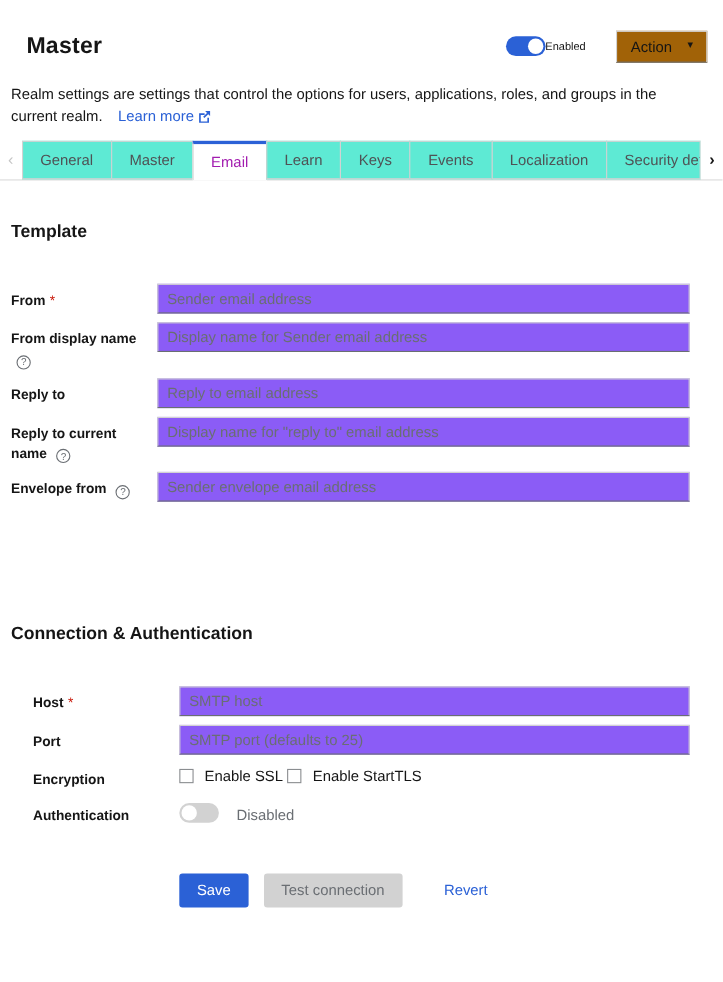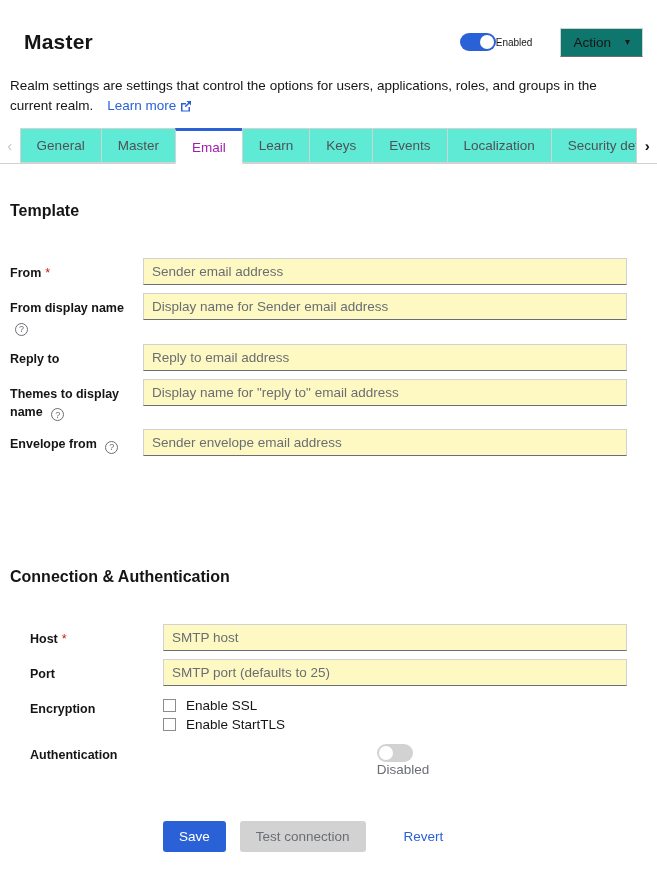--- a/index.html
+++ b/index.html
@@ -22,21 +22,21 @@
   .toggle.on  { background:#2b61d6; }
   .toggle.off { background:#d2d2d2; }
   .toggle .knob { width:14px; height:14px; border-radius:50%; background:#fff; position:absolute; top:2px; }
   .toggle.on  .knob { right:2px; }
   .toggle.off .knob { left:2px; }
   .toggle-label { font-size:10px; margin-left:0; }
 
   .action-dropdown {
     margin-left:28px;
     display:flex; align-items:center; gap:14px;
-    background:#0f766e;
+    background:#a16207;
     border:1px solid #d2d2d2; border-bottom-color:#6a6e73;
     padding:6px 12px; font-size:13.5px; color:#151515;
     font-family:inherit; cursor:pointer;
   }
   .caret { font-size:10px; line-height:1; color:#151515; }
 
   .subtitle { font-size:13.5px; line-height:20px; margin:8px 0 0 0; max-width:622px; }
   .learn-more { color:#2b61d6; text-decoration:none; margin-left:14px; white-space:nowrap; cursor:pointer; }
   .ext-icon { display:inline-block; vertical-align:-2px; margin-left:4px; }
 
@@ -80,31 +80,31 @@
   .help-icon {
     display:inline-flex; align-items:center; justify-content:center;
     width:13px; height:13px; border:1px solid #6a6e73; border-radius:50%;
     color:#6a6e73; font-size:9px; font-weight:400; margin-left:5px;
     vertical-align:-2px; cursor:pointer;
   }
   .field-control { flex:1; }
   .pf-input {
     width:100%; height:27px; padding:0 8px;
     border:1px solid #d2d2d2; border-bottom-color:#6a6e73;
-    font-size:13.5px; font-family:inherit; color:#151515; background:#fef9c3;
+    font-size:13.5px; font-family:inherit; color:#151515; background:#8b5cf6;
   }
   .pf-input::placeholder { color:#6a6e73; opacity:1; }
 
-  .checkbox-group { display:flex; flex-direction:column; gap:4px; padding-top:4px; }
+  .checkbox-group { display:flex; flex-direction:row; gap:4px; padding-top:4px; }
   .checkbox-item { display:flex; align-items:center; gap:10px; font-size:13.5px; }
   .checkbox-box {
     width:13px; height:13px; border:1px solid #8a8d90; background:#fff;
     flex:0 0 auto; cursor:pointer;
   }
-  .auth-row { display:flex; align-items:center; padding-top:4px;flex-direction:column; }
+  .auth-row { display:flex; align-items:flex-end; padding-top:4px; }
   .auth-state { font-size:13.5px; color:#6a6e73; margin-left:16px; }
 
   
   .button-row { display:flex; align-items:center; margin:44px 0 0 163px; padding-bottom:14px; }
   .btn {
     font-family:inherit; font-size:13.5px; border:none; border-radius:3px;
     padding:8px 16px; cursor:pointer;
   }
   .btn-primary { background:#2b61d6; color:#fff; }
   .btn-disabled { background:#d2d2d2; color:#6a6e73; margin-left:14px; cursor:default; }
@@ -165,21 +165,21 @@
       <input class="pf-input" placeholder="Display name for Sender email address" style="">
     </div>
   </div>
   <div class="form-row">
     <div class="field-label"><span>Reply to</span></div>
     <div class="field-control">
       <input class="pf-input" placeholder="Reply to email address" style="">
     </div>
   </div>
   <div class="form-row">
-    <div class="field-label"><span>Themes to display name</span> <span class="help-icon">?</span></div>
+    <div class="field-label"><span>Reply to current name</span> <span class="help-icon">?</span></div>
     <div class="field-control">
       <input class="pf-input" placeholder="Display name for &quot;reply to&quot; email address" style="">
     </div>
   </div>
   <div class="form-row">
     <div class="field-label"><span>Envelope from</span> <span class="help-icon">?</span></div>
     <div class="field-control">
       <input class="pf-input" placeholder="Sender envelope email address" style="">
     </div>
   </div>

